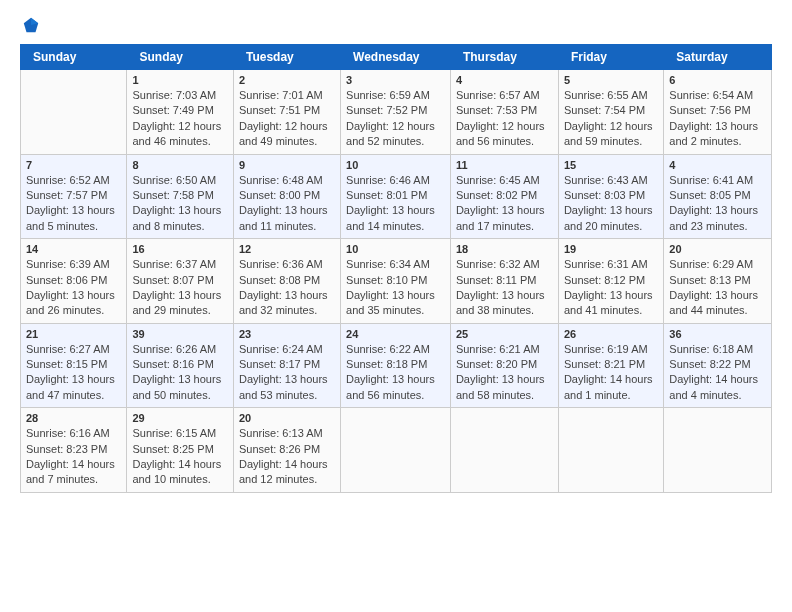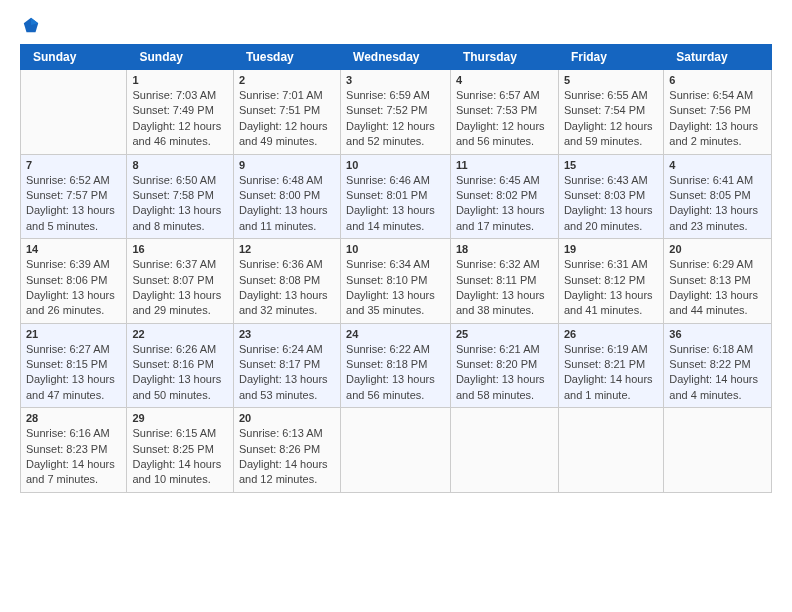--- a/index.html
+++ b/index.html
@@ -222,21 +222,21 @@
             <div class="day-number">20</div>
             <div class="day-info">Sunrise: 6:29 AM<br>Sunset: 8:13 PM<br>Daylight: 13 hours and 44 minutes.</div>
           </td>
         </tr>
         <tr>
           <td>
             <div class="day-number">21</div>
             <div class="day-info">Sunrise: 6:27 AM<br>Sunset: 8:15 PM<br>Daylight: 13 hours and 47 minutes.</div>
           </td>
           <td>
-            <div class="day-number">22</div>
+            <div class="day-number">39</div>
             <div class="day-info">Sunrise: 6:26 AM<br>Sunset: 8:16 PM<br>Daylight: 13 hours and 50 minutes.</div>
           </td>
           <td>
             <div class="day-number">23</div>
             <div class="day-info">Sunrise: 6:24 AM<br>Sunset: 8:17 PM<br>Daylight: 13 hours and 53 minutes.</div>
           </td>
           <td>
             <div class="day-number">24</div>
             <div class="day-info">Sunrise: 6:22 AM<br>Sunset: 8:18 PM<br>Daylight: 13 hours and 56 minutes.</div>
           </td>

